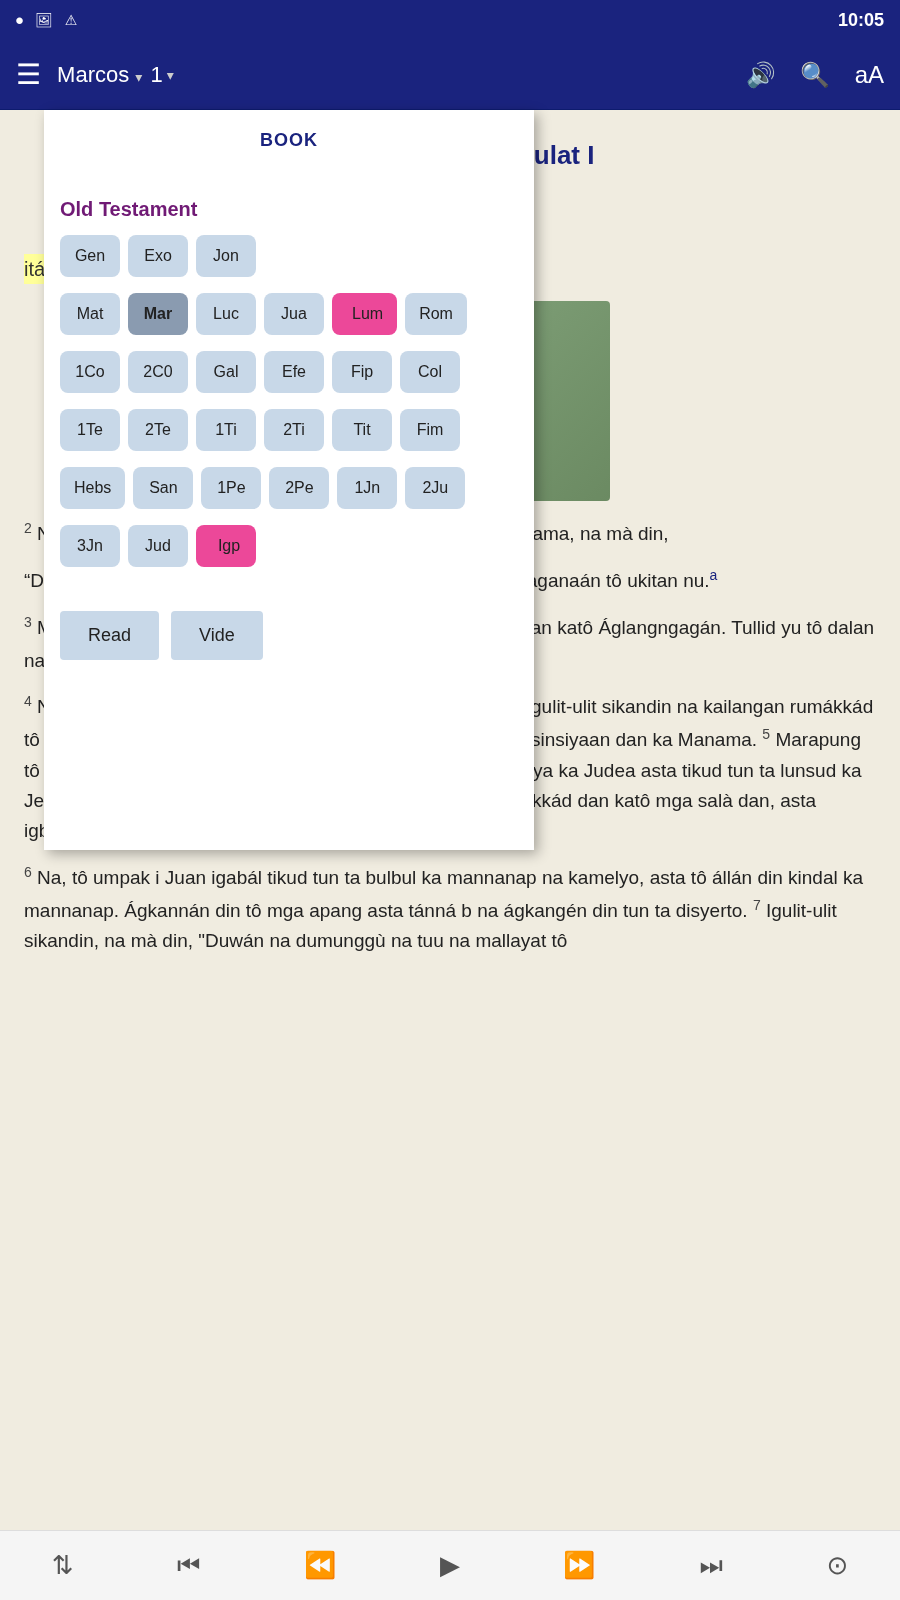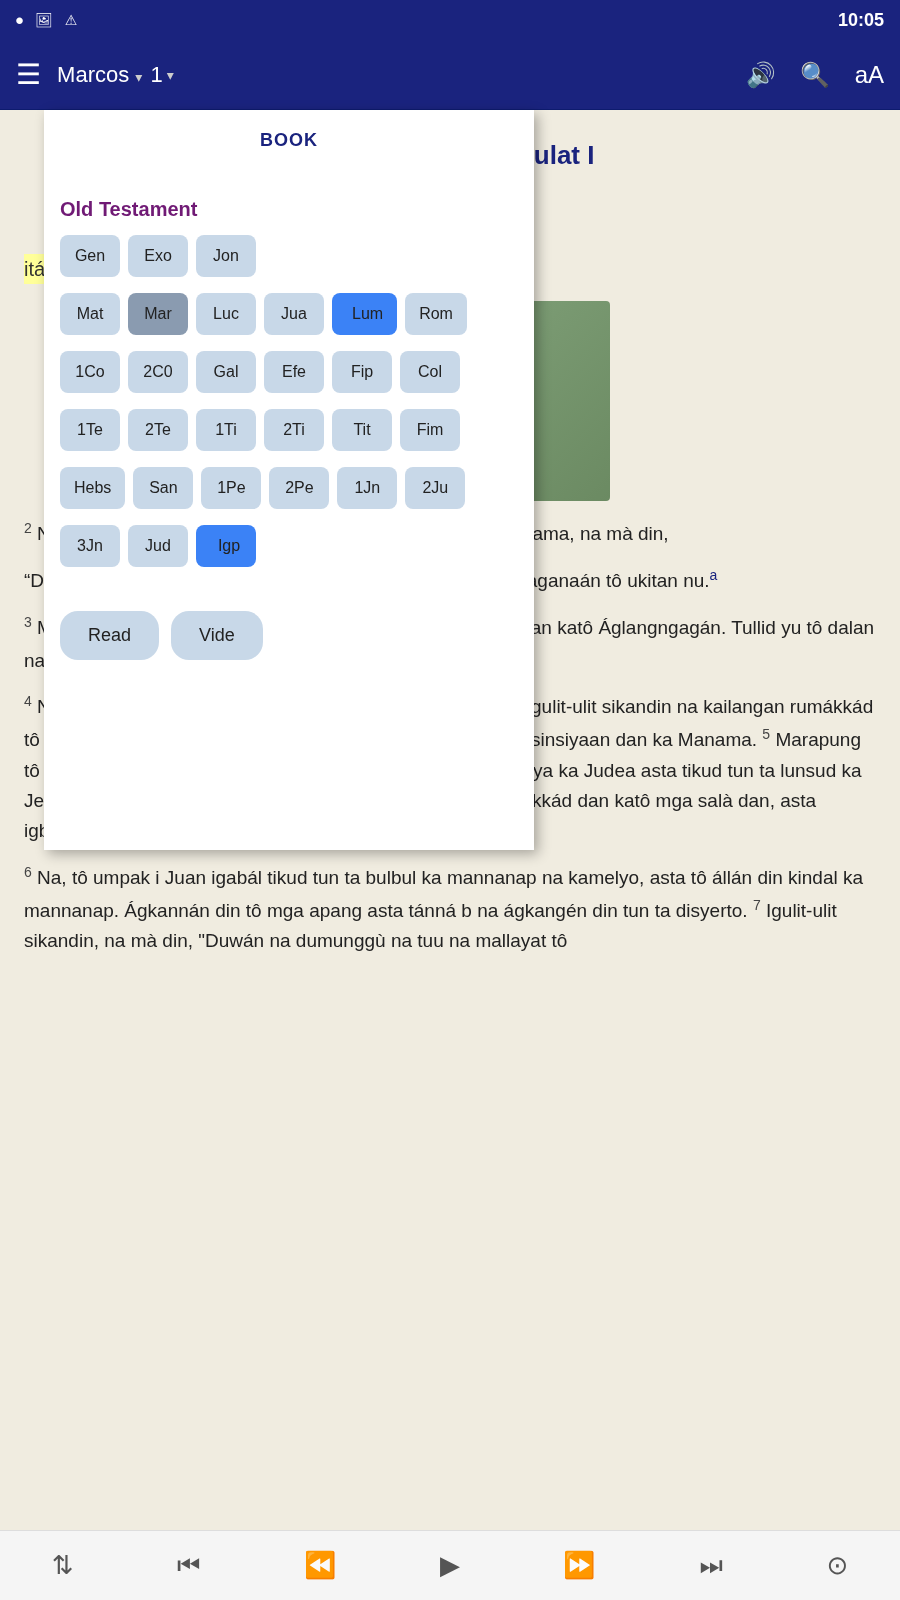--- a/index.html
+++ b/index.html
@@ -135,35 +135,36 @@
       padding: 12px 14px;
       font-size: 16px;
       color: #222;
       cursor: pointer;
       min-width: 60px;
       text-align: center;
     }
     .book-btn.selected {
       background: #8a9bb0;
       color: #222;
+      font-weight: bold;
     }
     .book-btn.highlighted {
-      background: #3b82f6;
+      background: #ec4899;
       padding-left: 20px;
     }
 
     .action-buttons {
       display: flex;
       gap: 12px;
       padding: 12px 16px 20px;
     }
     .action-btn {
       background: #c8d8e8;
       border: none;
-      border-radius: 18px;
+      border-radius: 4px;
       padding: 14px 28px;
       font-size: 18px;
       cursor: pointer;
       color: #222;
     }
 
     
     .main-content {
       margin-left: 0;
       padding: 20px 24px;

